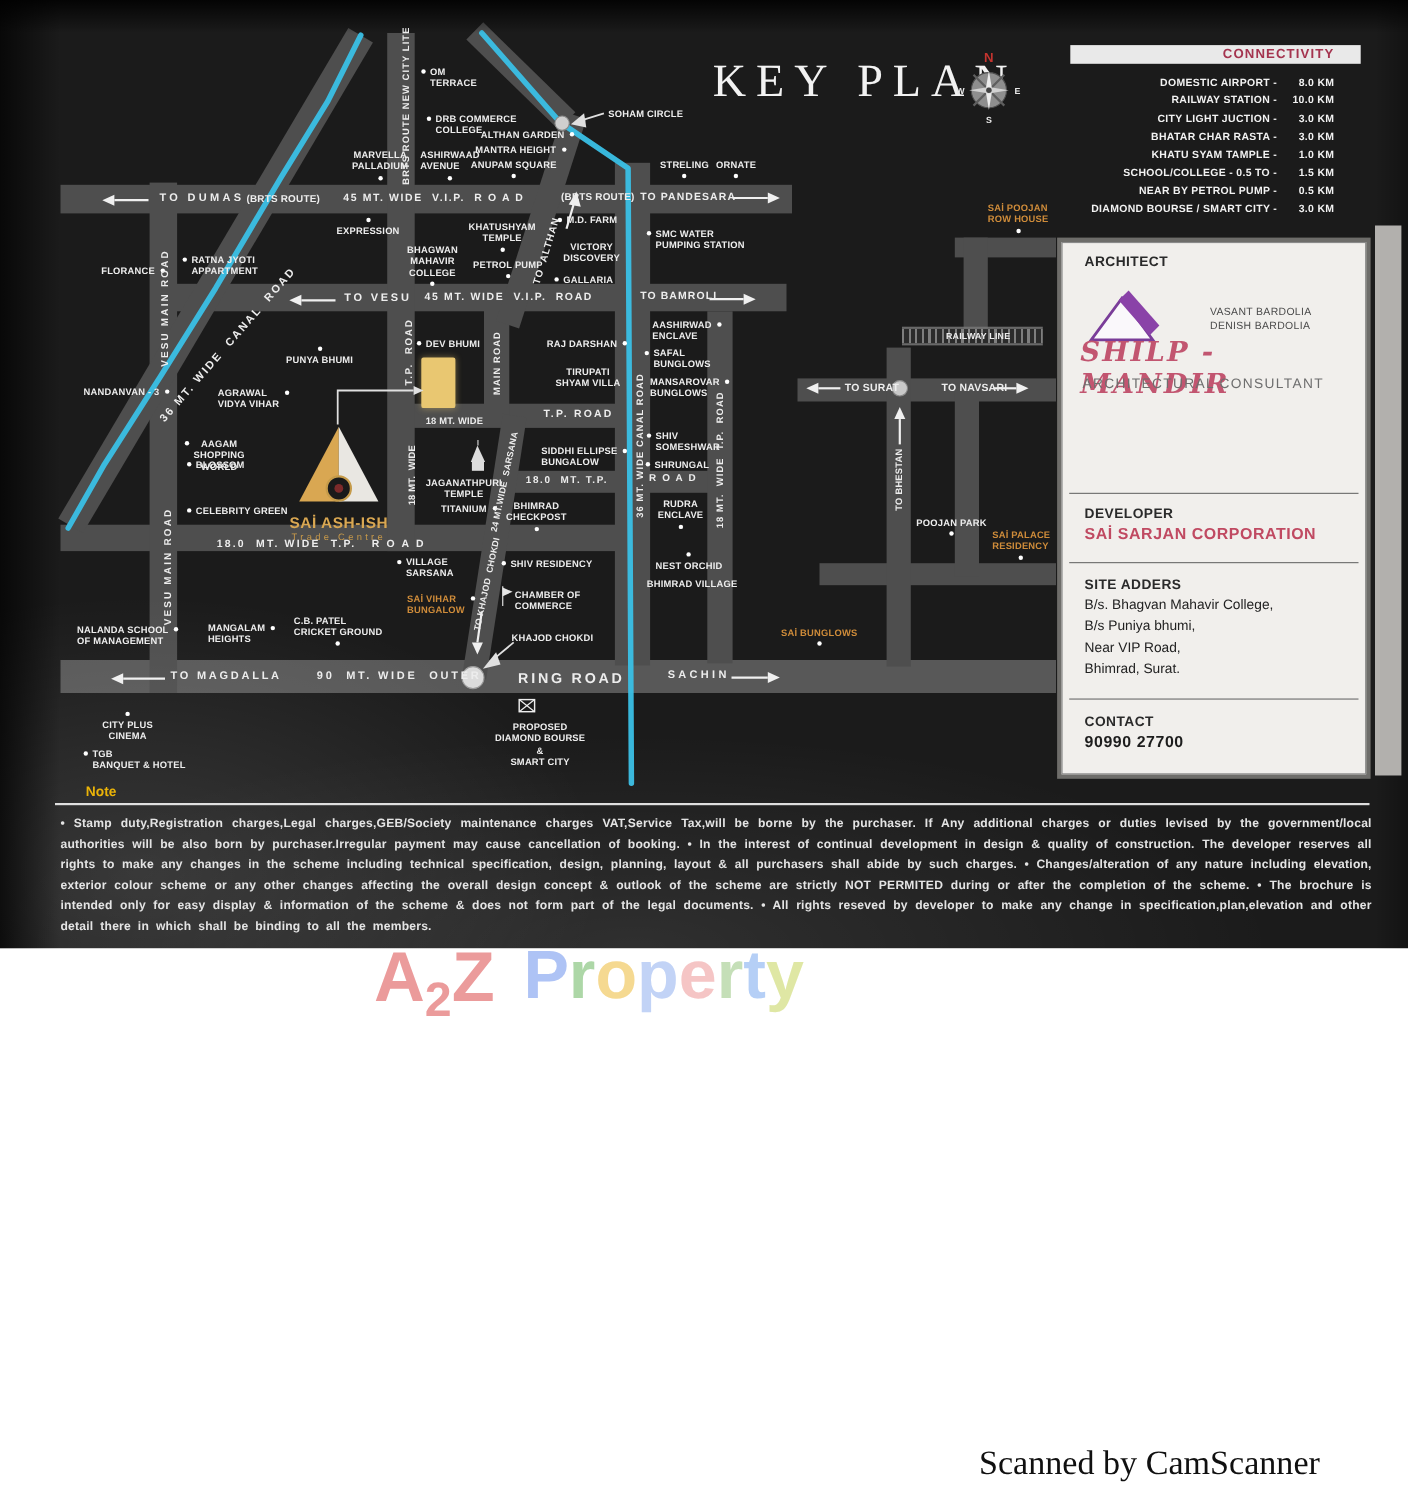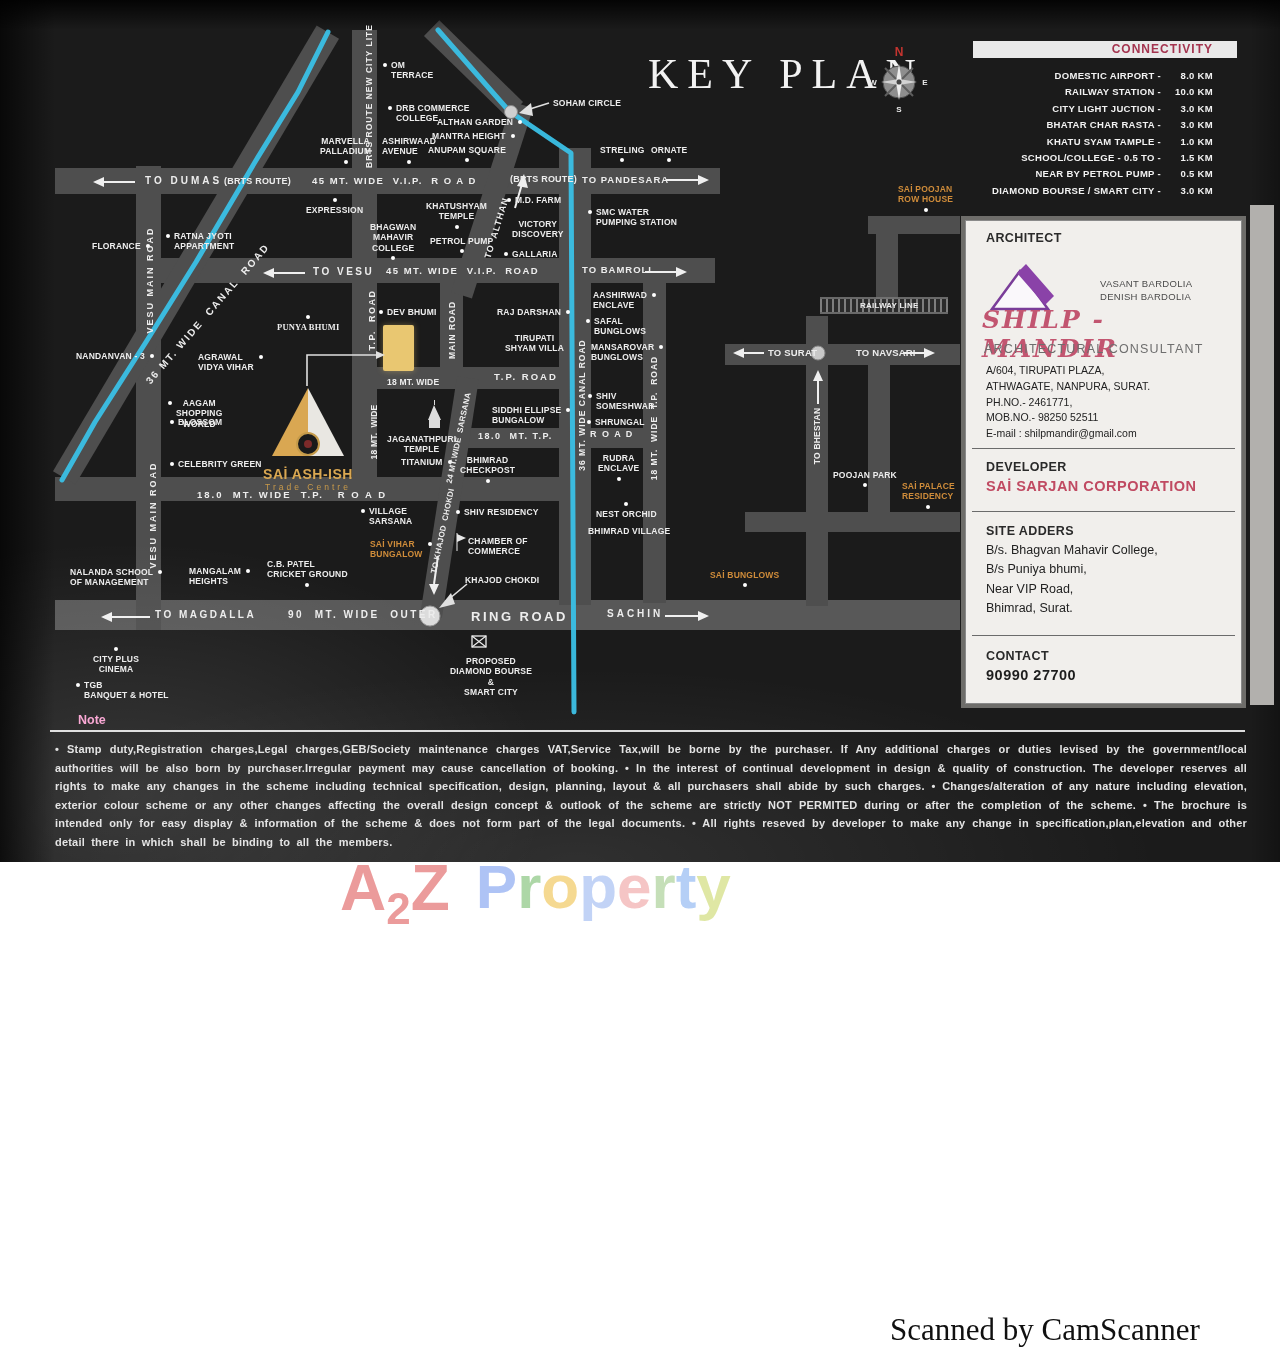--- a/index.html
+++ b/index.html
@@ -42,21 +42,21 @@
   .brand{position:absolute;left:16px;top:84px;font:700 italic 25px "DejaVu Serif",serif;color:#c25570;letter-spacing:2px;}
   .subtitle{position:absolute;left:18px;top:121px;font:400 12.5px "Liberation Sans",sans-serif;color:#6e6e6e;letter-spacing:1.2px;}
   .addr{position:absolute;left:20px;top:142px;font:400 10.5px/1.5 "Liberation Sans",sans-serif;color:#222;}
   .cdiv{position:absolute;left:6px;right:6px;border-top:1.5px solid #6b6b6b;}
   .devname{position:absolute;left:20px;top:257px;font:700 14.5px "Liberation Sans",sans-serif;color:#c04a62;letter-spacing:.5px;}
   .sitelines{position:absolute;left:20px;top:320px;font:400 12.5px/1.55 "Liberation Sans",sans-serif;color:#222;}
   .phone{position:absolute;left:20px;top:446px;font:700 14.5px "Liberation Sans",sans-serif;color:#1d1d1d;letter-spacing:.5px;}
   .sitelogo{position:absolute;left:258px;top:386px;width:100px;text-align:center;z-index:5;}
   .sl-name{font:700 14px "Liberation Sans",sans-serif;color:#d9a752;letter-spacing:.5px;margin-top:2px;}
   .sl-tag{font:400 8.5px "Liberation Sans",sans-serif;color:#c99a4a;letter-spacing:3px;}
-  .note-title{position:absolute;left:78px;top:713px;z-index:5;font:700 12.5px "Liberation Sans",sans-serif;color:#f9a8d4;}
+  .note-title{position:absolute;left:78px;top:713px;z-index:5;font:700 12.5px "Liberation Sans",sans-serif;color:#eab308;}
   .note-line{position:absolute;left:50px;top:730px;width:1195px;height:2px;background:rgba(255,255,255,.85);z-index:5;}
   .note-text{position:absolute;left:55px;top:740px;width:1192px;z-index:5;text-align:justify;
     font:700 11px/18.5px "Liberation Sans",sans-serif;color:#e4e4e4;letter-spacing:.2px;word-spacing:3px;}
   .ghost{position:absolute;left:125px;top:820px;z-index:7;font:400 54px "Liberation Sans",sans-serif;
     color:#9e9e9e;opacity:.6;letter-spacing:2px;white-space:nowrap;}
   .a2z{position:absolute;left:340px;top:856px;display:flex;align-items:flex-start;gap:26px;opacity:.62;z-index:8;
     font-weight:700;font-family:"Liberation Sans",sans-serif;}
   .a2z-g span{display:inline-block;line-height:1;}
   .cam{position:absolute;left:890px;top:1312px;font:400 31px "Liberation Serif",serif;color:#101010;}
 </style>
@@ -188,21 +188,21 @@
 MAHAVIR
 COLLEGE<span class="dot db"></span></div>
         <div class="ml" style="left: 430px; top: 236px;">PETROL PUMP<span class="dot db"></span></div>
         <div class="ml" style="left: 512px; top: 249px;">GALLARIA<span class="dot dl"></span></div>
         <div class="ml" style="left: 92px; top: 241px;">FLORANCE<span class="dot dr"></span></div>
         <div class="ml" style="left: 174px; top: 231px;">RATNA JYOTI
 APPARTMENT<span class="dot dl"></span></div>
         <div class="ml" style="left: 76px; top: 351px;">NANDANVAN - 3<span class="dot dr"></span></div>
         <div class="ml" style="left: 198px; top: 352px;">AGRAWAL
 VIDYA VIHAR<span class="dot dr"></span></div>
-        <div class="ml" style="left: 277px; top: 322px; font-family: Liberation Serif, serif;">PUNYA BHUMI<span class="dot dt"></span></div>
+        <div class="ml" style="left: 260px; top: 322px;">PUNYA BHUMI<span class="dot dt"></span></div>
         <div class="ml" style="left: 387px; top: 307px;">DEV BHUMI<span class="dot dl"></span></div>
         <div class="ml" style="left: 497px; top: 307px; text-align: center;">RAJ DARSHAN<span class="dot dr"></span></div>
         <div class="ml ctr" style="left: 505px; top: 333px;">TIRUPATI
 SHYAM VILLA</div>
         <div class="ml" style="left: 593px; top: 290px;">AASHIRWAD
 ENCLAVE<span class="dot dr"></span></div>
         <div class="ml" style="left: 594px; top: 316px;">SAFAL
 BUNGLOWS<span class="dot dl"></span></div>
         <div class="ml" style="left: 591px; top: 342px;">MANSAROVAR
 BUNGLOWS<span class="dot dr"></span></div>
@@ -345,27 +345,20 @@
       <svg class="arch-logo" width="84" height="54" viewBox="0 0 84 54">
         <polygon points="8,50 36,12 64,50" fill="#faf8fb" stroke="#7a3d99" stroke-width="2.5"></polygon>
         <polygon points="33,14 42,5 70,37 61,46" fill="#8a42a8"></polygon>
       </svg>
       <div class="arch-names">
           <div>VASANT BARDOLIA</div>
           <div>DENISH BARDOLIA</div>
         </div>
       <div class="brand">SHILP - MANDIR</div>
       <div class="subtitle">ARCHITECTURAL CONSULTANT</div>
-      <div class="addr">
-          <div>A/604, TIRUPATI PLAZA,</div>
-          <div>ATHWAGATE, NANPURA, SURAT.</div>
-          <div>PH.NO.- 2461771,</div>
-          <div>MOB.NO.- 98250 52511</div>
-          <div>E-mail : shilpmandir@gmail.com</div>
-        </div>
       <div class="cdiv" style="top:227px"></div>
       <div class="c-h" style="top:239px">DEVELOPER</div>
       <div class="devname">SAİ SARJAN CORPORATION</div>
       <div class="cdiv" style="top:290px"></div>
       <div class="c-h" style="top:303px">SITE ADDERS</div>
       <div class="sitelines">
           <div>B/s. Bhagvan Mahavir College,</div>
           <div>B/s Puniya bhumi,</div>
           <div>Near VIP Road,</div>
           <div>Bhimrad, Surat.</div>

